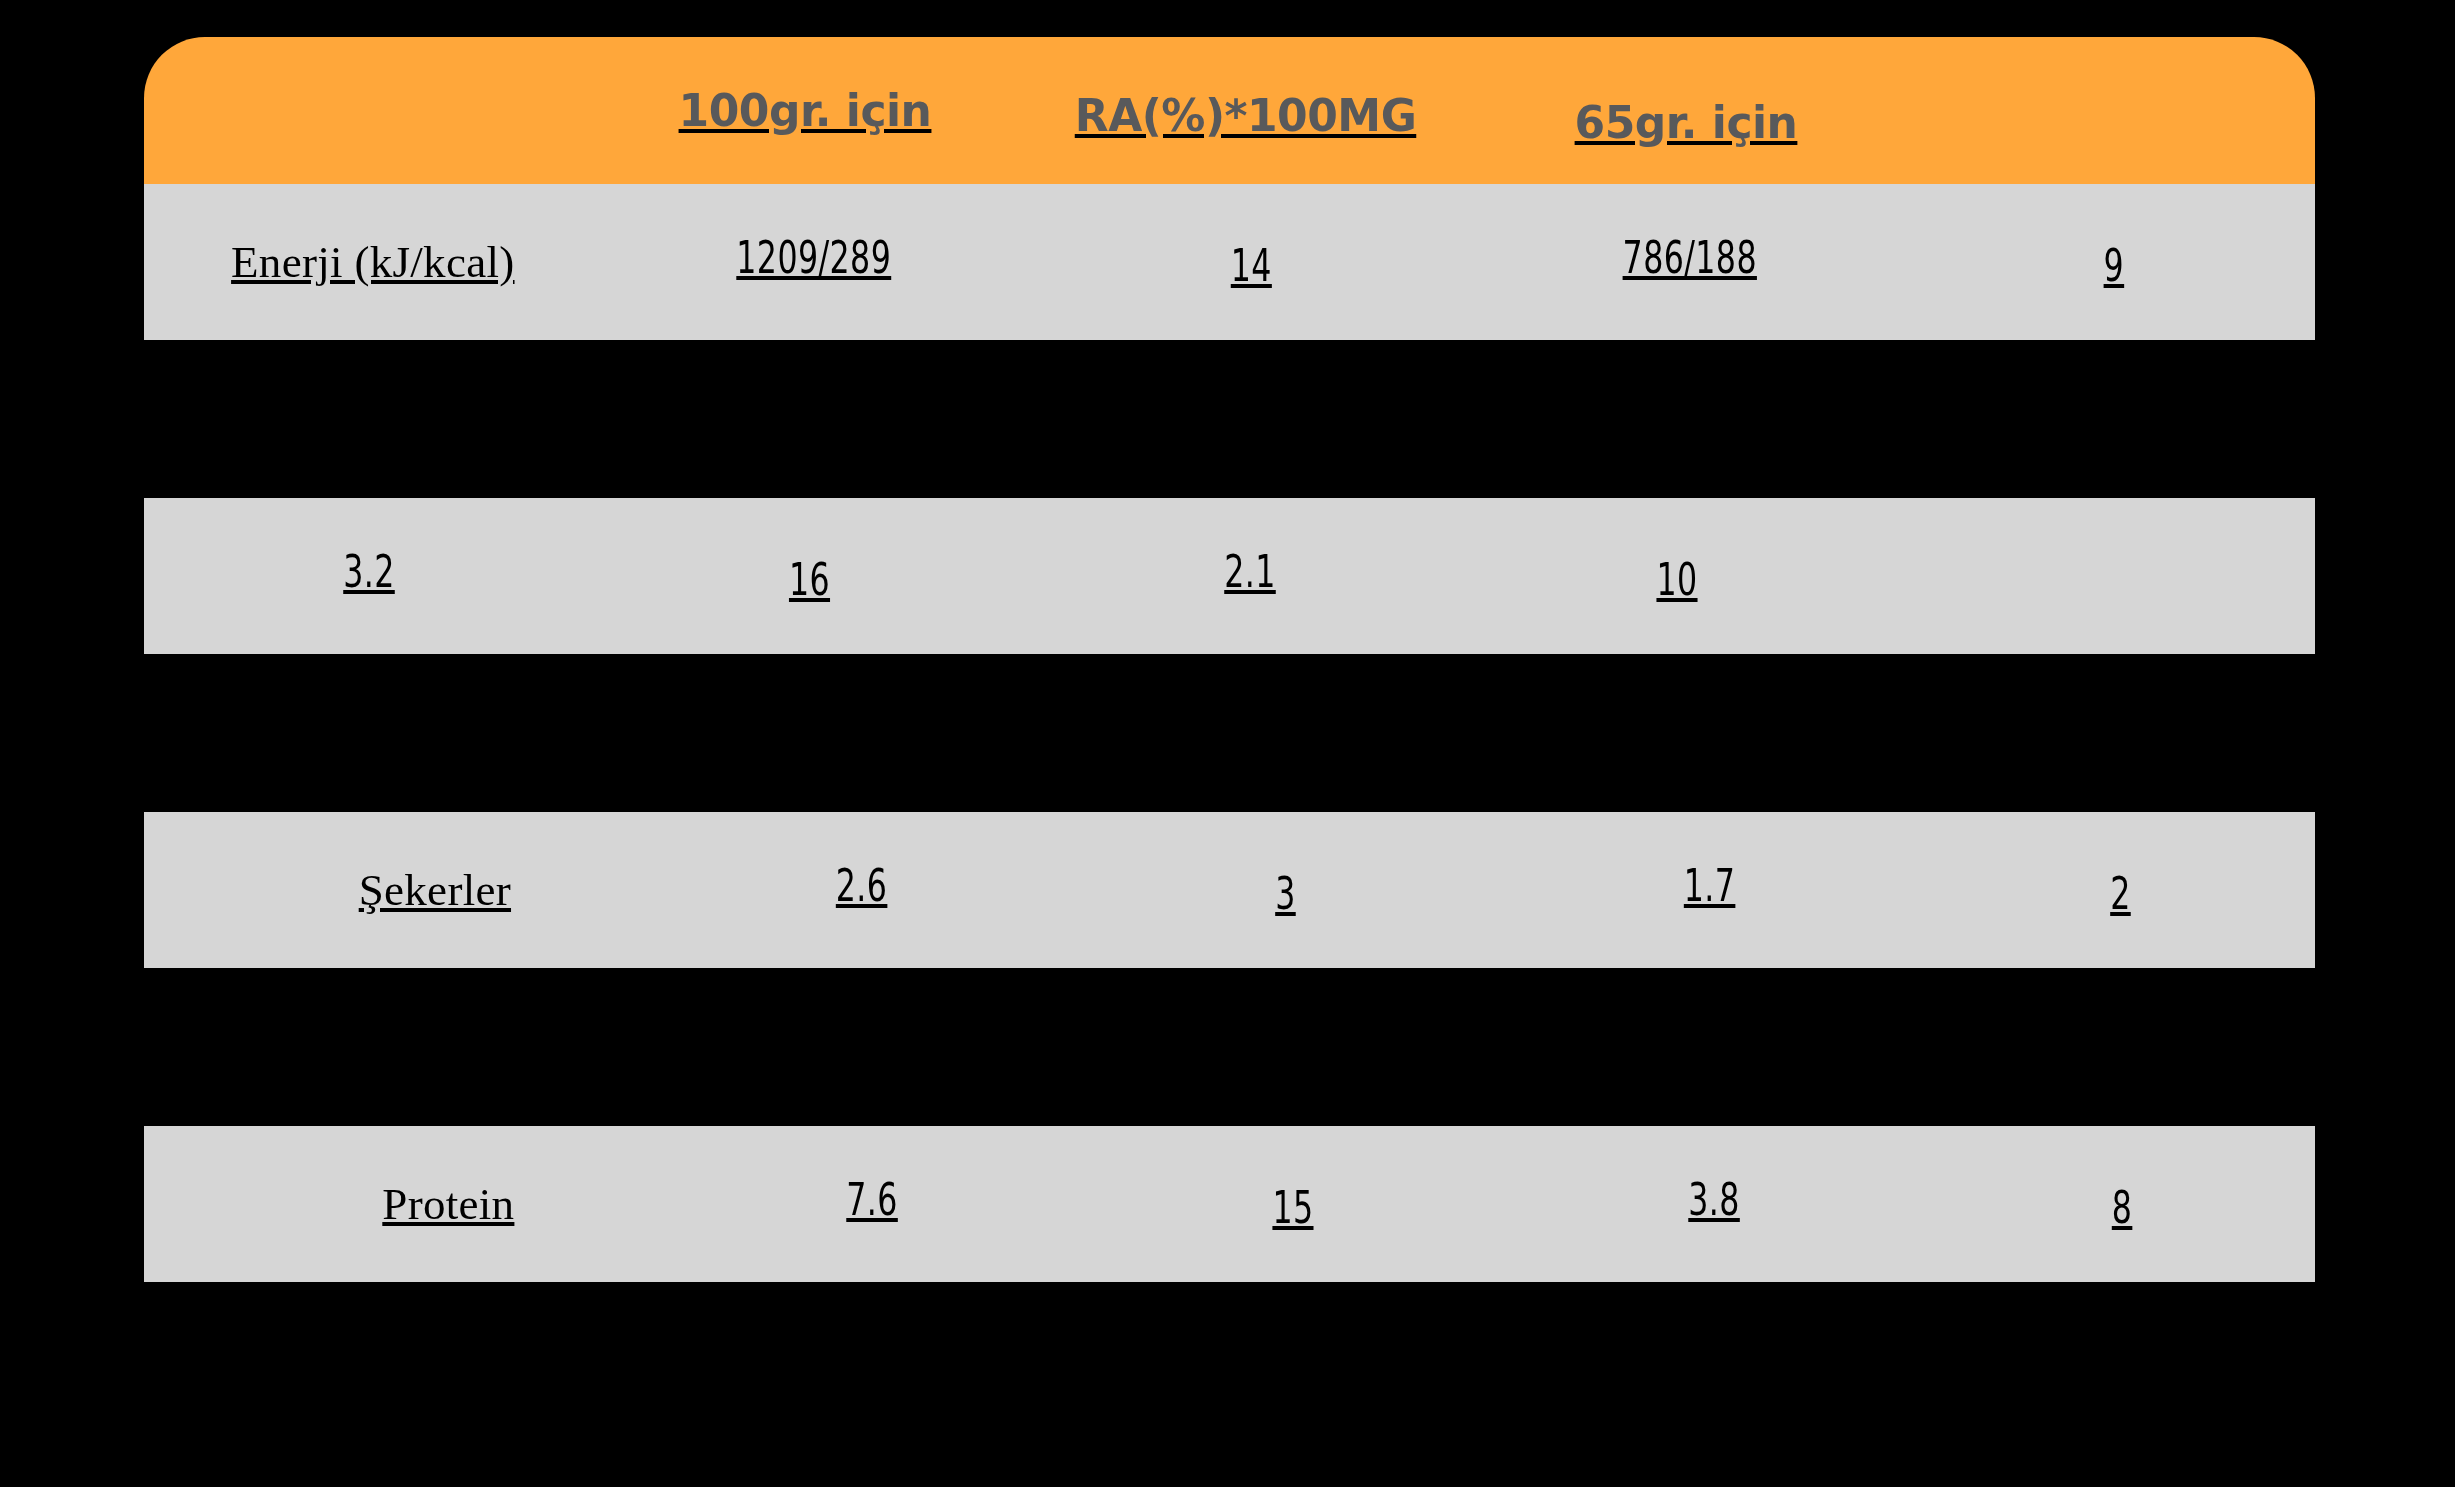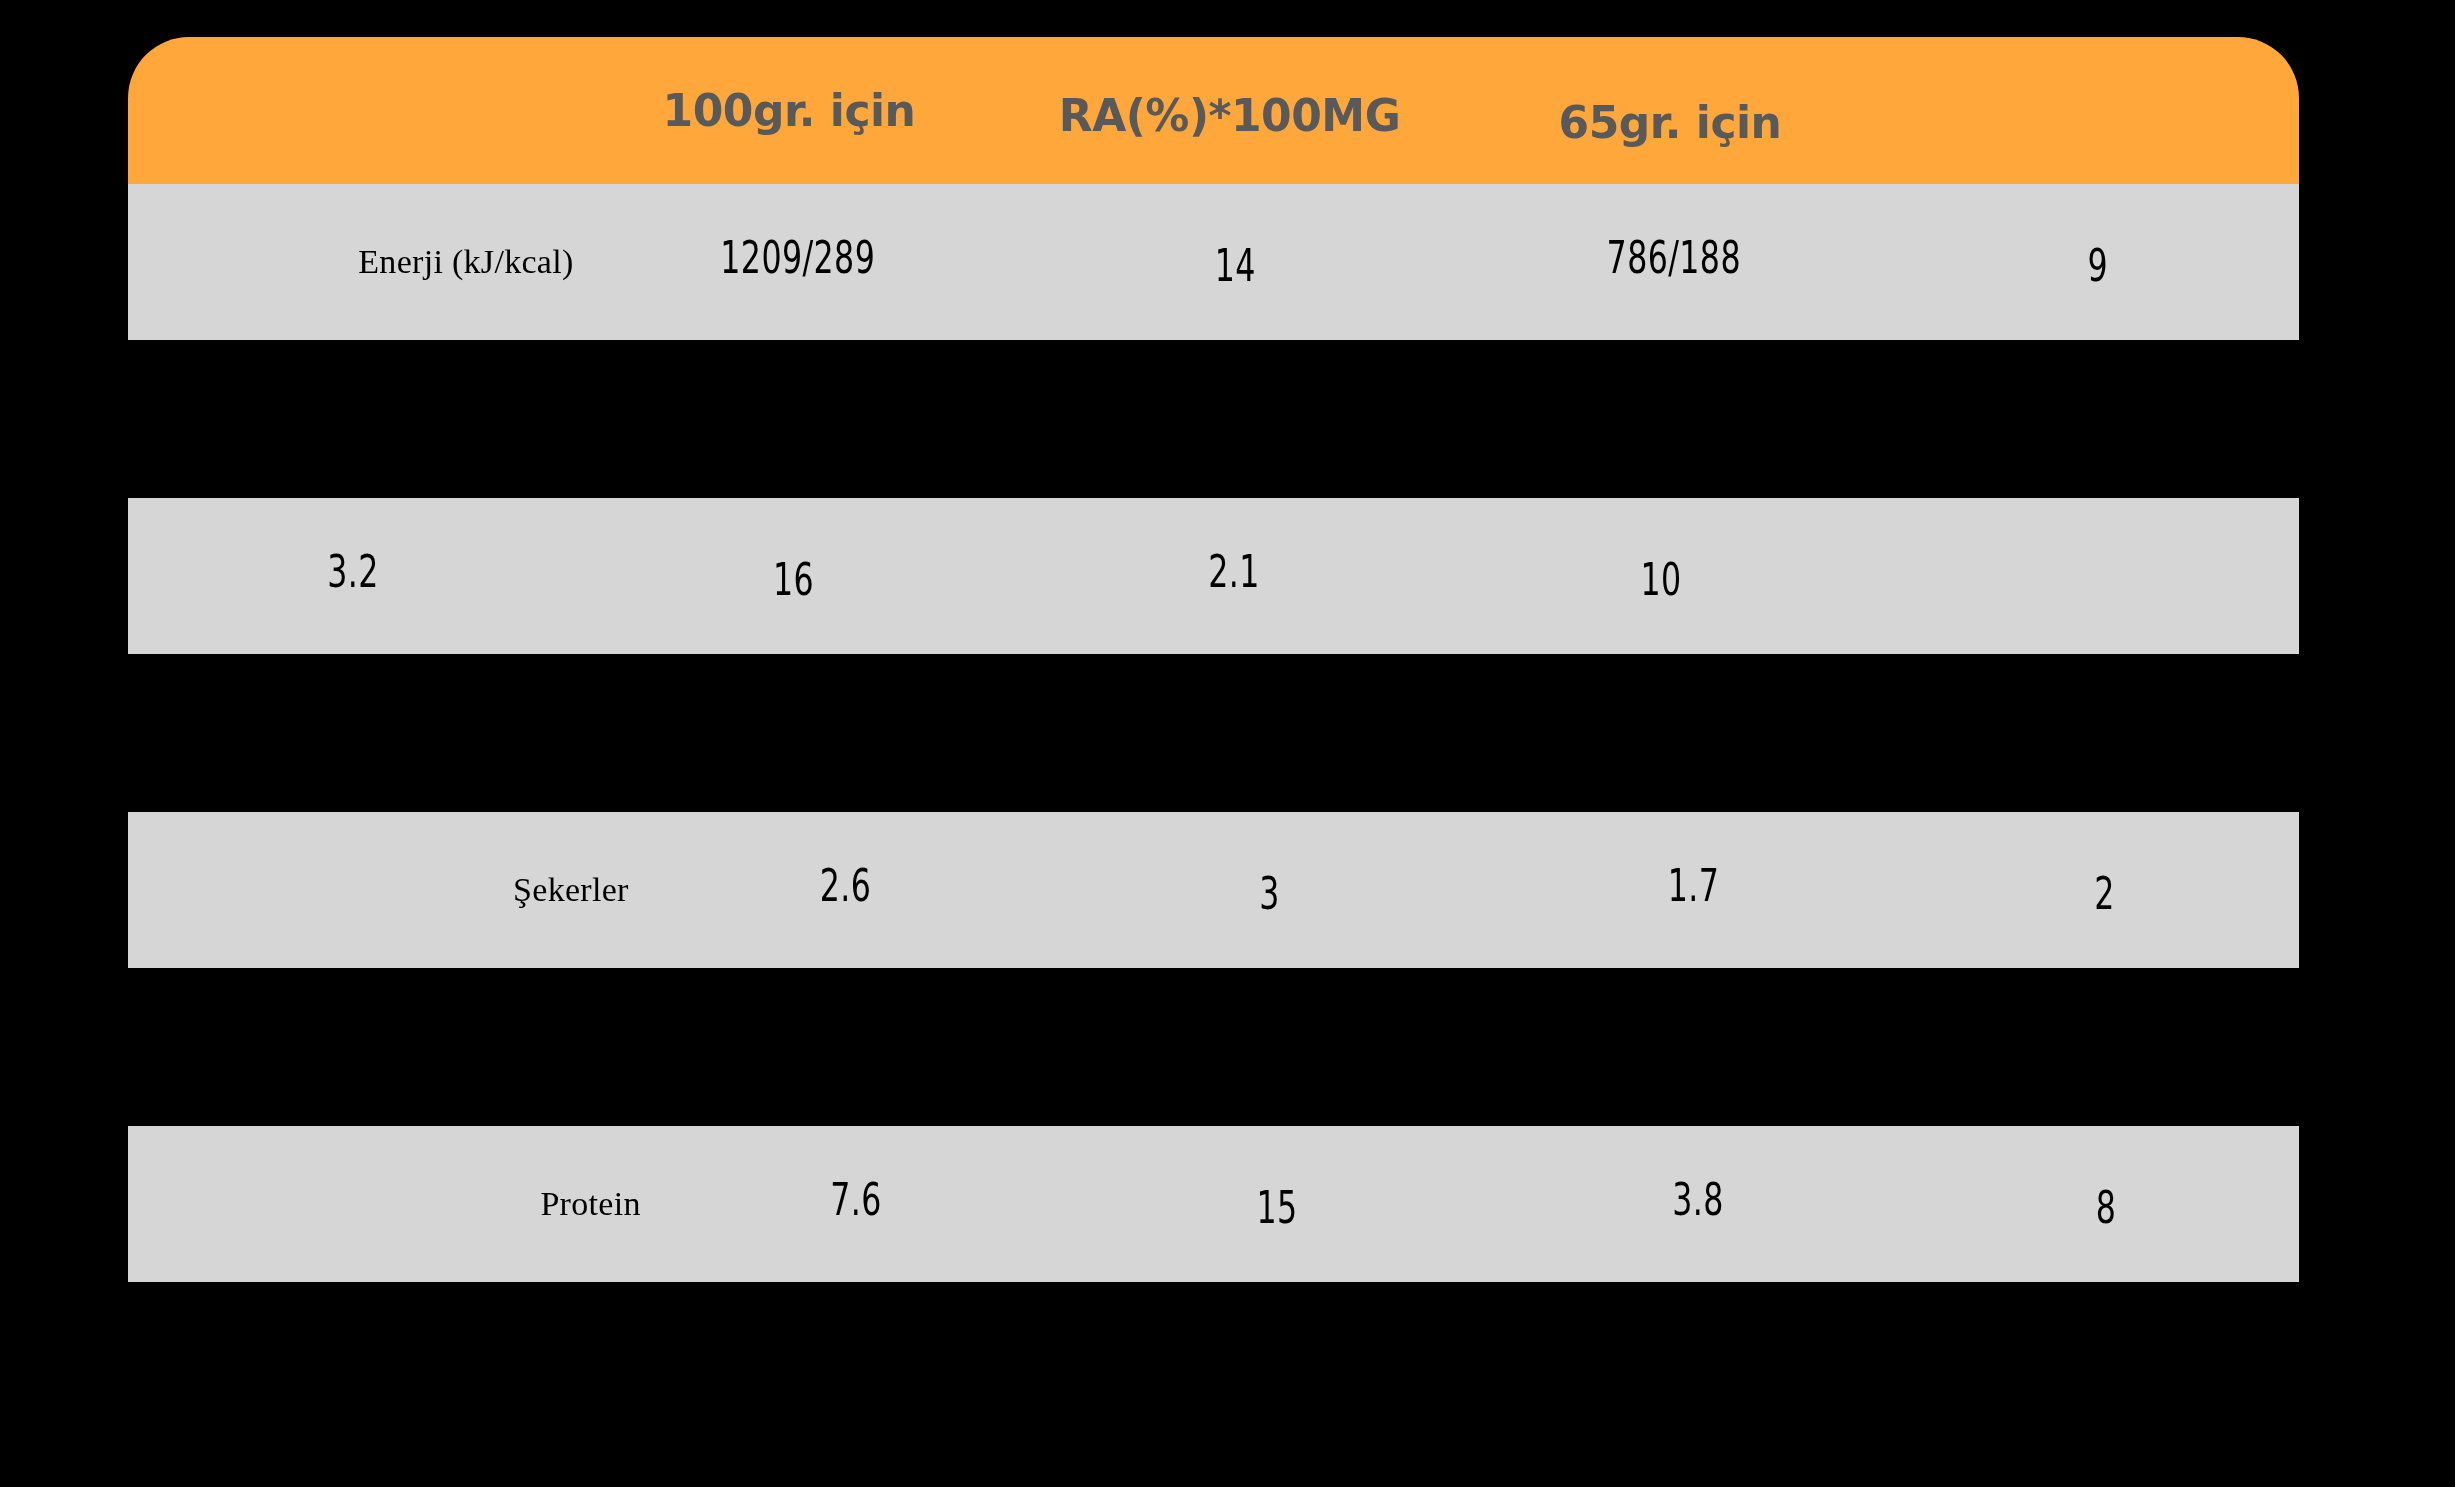--- a/index.html
+++ b/index.html
@@ -12,23 +12,24 @@
   body {
     width: 2455px;
     height: 1487px;
     overflow: hidden;
     font-family: "Liberation Sans", sans-serif;
     -webkit-font-smoothing: antialiased;
   }
 
   #nutrition-table {
     position: absolute;
-    left: 128px;
+    left: 144px;
     top: 37px;
     width: 2171px;
+    text-decoration: underline;
   }
 
   
   .table-header {
     position: relative;
     height: 147px;
     background: #ffa73a;
     border-top-left-radius: 61px;
     border-top-right-radius: 61px;
     display: flex;
@@ -67,24 +68,23 @@
 
   .cell {
     text-align: center;
     line-height: 1;
     white-space: nowrap;
     color: #000000;
   }
 
   .cell-label {
     font-family: "Liberation Serif", "DejaVu Serif", serif;
-    font-size: 34px;
+    font-size: 45px;
     font-weight: 400;
     letter-spacing: 0.3px;
-    text-align: right;
   }
 
   .cell-value {
     font-family: "DejaVu Sans Condensed", "Liberation Sans Narrow", "Liberation Sans", sans-serif;
     font-size: 44px;
     font-weight: 400;
     transform: scaleX(0.80);
     letter-spacing: 0.5px;
   }
 

